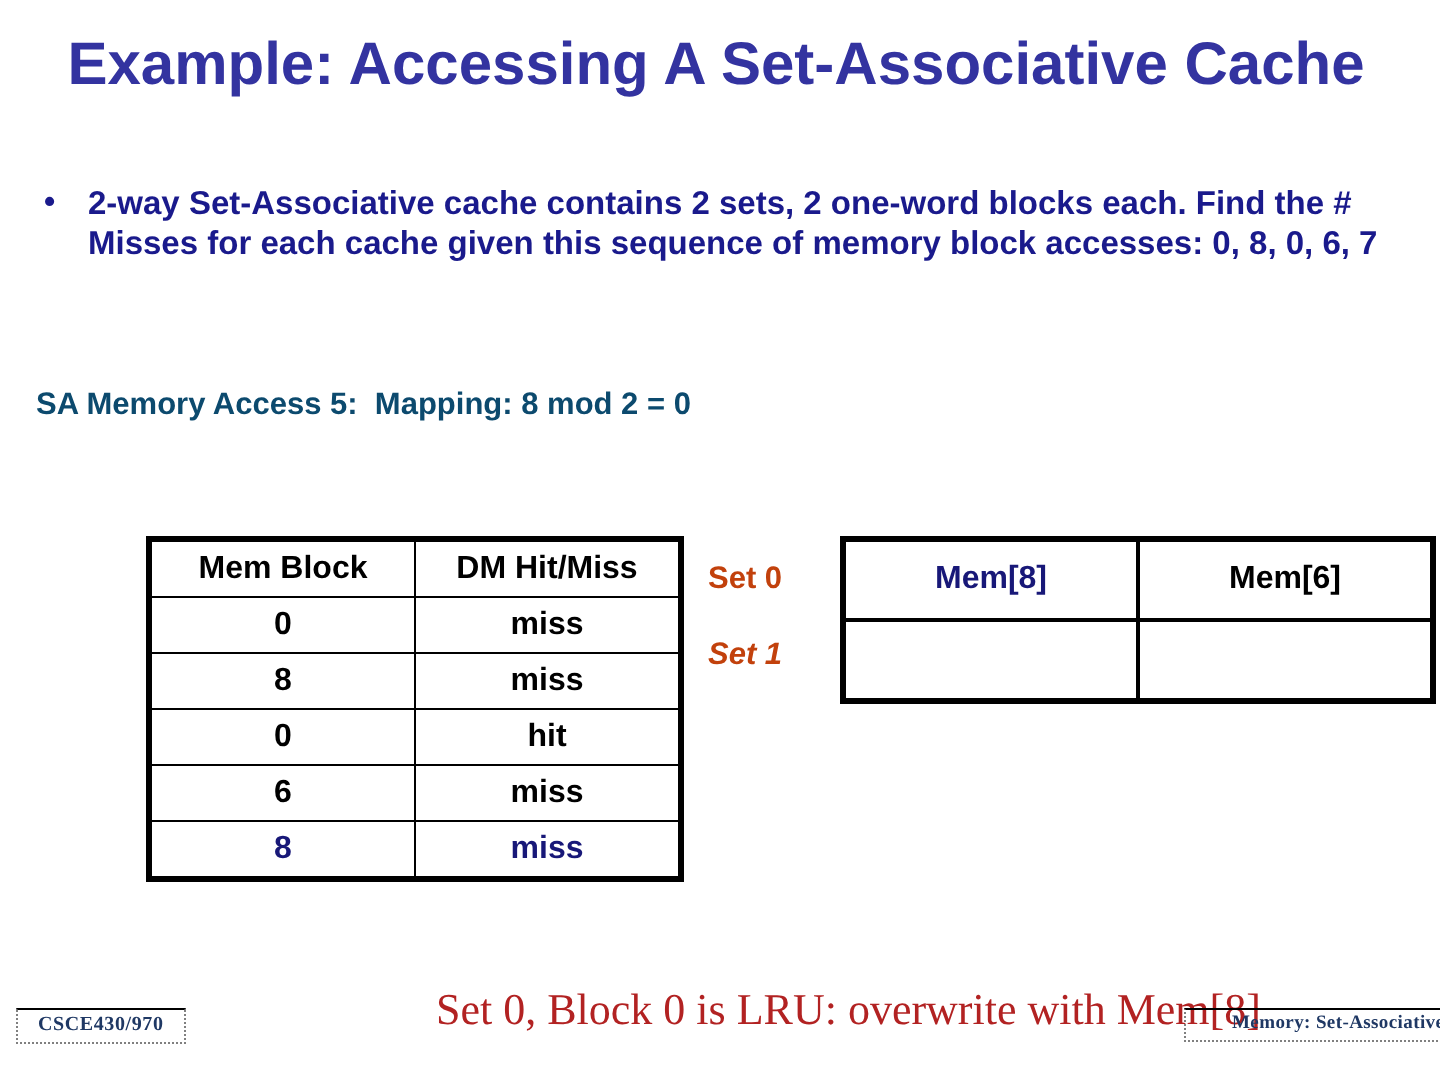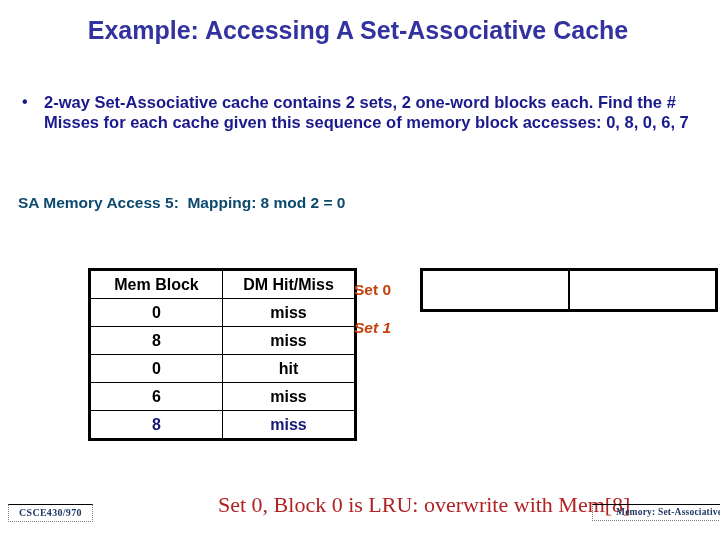--- a/index.html
+++ b/index.html
@@ -17,21 +17,21 @@
   }
 
   
   #slide-title {
     position: absolute;
     left: 0;
     top: 16px;
     width: 716px;
     text-align: center;
     color: #3333A0;
-    font-size: 25px;
+    font-size: 30px;
     font-weight: bold;
     letter-spacing: 0px;
     white-space: nowrap;
   }
 
   
   #bullet-block {
     position: absolute;
     left: 22px;
     top: 92px;
@@ -59,21 +59,21 @@
     top: 194px;
     color: #0c4a6e;
     font-size: 15.5px;
     font-weight: bold;
     white-space: pre;
   }
 
   
   #trace-table {
     position: absolute;
-    left: 88px;
+    left: 73px;
     top: 268px;
     width: 262px;
     border-collapse: collapse;
     border: 3px solid #000000;
     table-layout: fixed;
     background: #ffffff;
   }
   #trace-table td {
     border: 1.5px solid #000000;
     height: 27px;
@@ -201,20 +201,24 @@
     </tr>
   </tbody>
 </table>
 
 <div class="set-label" id="set-label-0">Set 0</div>
 <div class="set-label" id="set-label-1">Set 1</div>
 
 <table id="cache-table">
   <tbody>
     <tr>
+      <td class="hl">Mem[8]</td>
+      <td>Mem[6]</td>
+    </tr>
+    <tr>
       <td></td>
       <td></td>
     </tr>
   </tbody>
 </table>
 
 <div id="bottom-note">Set 0, Block 0 is LRU: overwrite with  Mem[8]</div>
 
 <div class="footer-box" id="footer-left">CSCE430/970</div>
 <div class="footer-box" id="footer-right">Memory: Set-Associative $</div>

